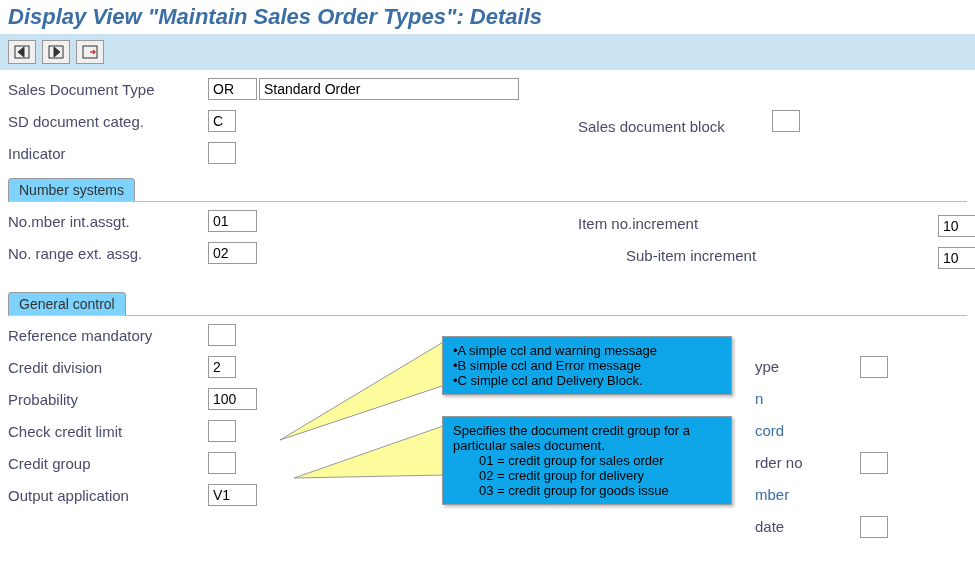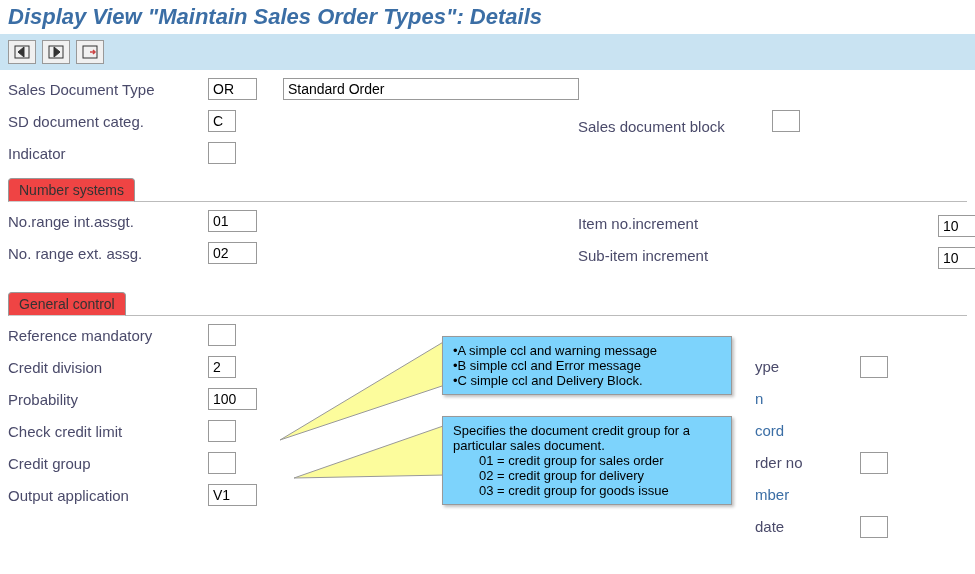--- a/index.html
+++ b/index.html
@@ -55,44 +55,44 @@
       border: 1px solid #999;
       background: #fff;
       padding: 0 4px;
       font-size: 14px;
       display: inline-flex;
       align-items: center;
     }
     .field-sm { width: 49px; }
     .field-sm2 { width: 60px; }
     .field-tiny { width: 28px; }
-    .field-med { width: 296px; margin-left: 26px; }
+    .field-med { width: 260px; margin-left: 2px; }
     .right-col {
       position: absolute;
       left: 578px;
     }
     .section-tab {
       display: inline-block;
-      background: #ef4444;
+      background: #7dd3fc;
       border: 1px solid #999;
       border-bottom: 1px solid #ccc;
       padding: 3px 10px;
       font-size: 14px;
       color: #333;
       border-radius: 4px 4px 0 0;
       margin-top: 6px;
     }
     .section-line {
       border-top: 1px solid #bbb;
       margin-top: -1px;
       margin-bottom: 6px;
     }
     .callout {
       position: absolute;
-      background: #7dd3fc;
+      background: #0ea5e9;
       border: 1px solid #999;
       padding: 6px 10px;
       font-size: 13px;
       box-shadow: 2px 2px 3px rgba(0,0,0,0.25);
       z-index: 10;
     }
     .callout-1 {
       top: 336px;
       left: 442px;
       width: 290px;
@@ -161,33 +161,33 @@
 
   <div class="row">
     <span class="label">Indicator</span>
     <span class="field field-tiny"></span>
   </div>
 
   <div class="section-tab">Number systems</div>
   <div class="section-line"></div>
 
   <div class="row">
-    <span class="label">No.range int.assgt.</span>
+    <span class="label">No.mber int.assgt.</span>
     <span class="field field-sm">01</span>
     <span class="right-col" style="top:215px;">
       <span class="label" style="display:inline-block;width:190px;">Item no.increment</span>
       <span class="field field-sm2" style="position:absolute;left:360px;">10</span>
     </span>
   </div>
 
   <div class="row">
     <span class="label">No. range ext. assg.</span>
     <span class="field field-sm">02</span>
     <span class="right-col" style="top:247px;">
-      <span class="label" style="display:inline-block;width:190px;">Sub-item increment</span>
+      <span class="label" style="display:inline-block;width:190px;margin-left:48px;">Sub-item increment</span>
       <span class="field field-sm2" style="position:absolute;left:360px;">10</span>
     </span>
   </div>
 
   <div style="height:14px;"></div>
 
   <div class="section-tab">General control</div>
   <div class="section-line"></div>
 
   <div class="row">

